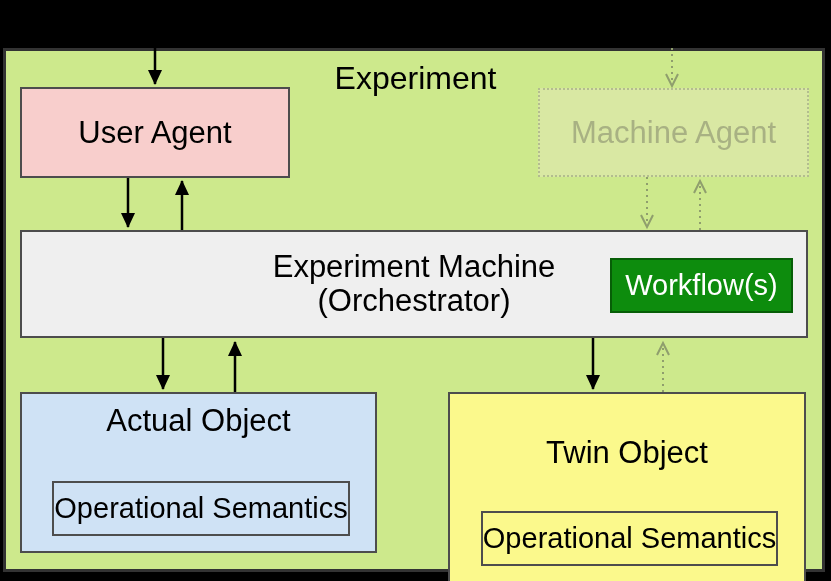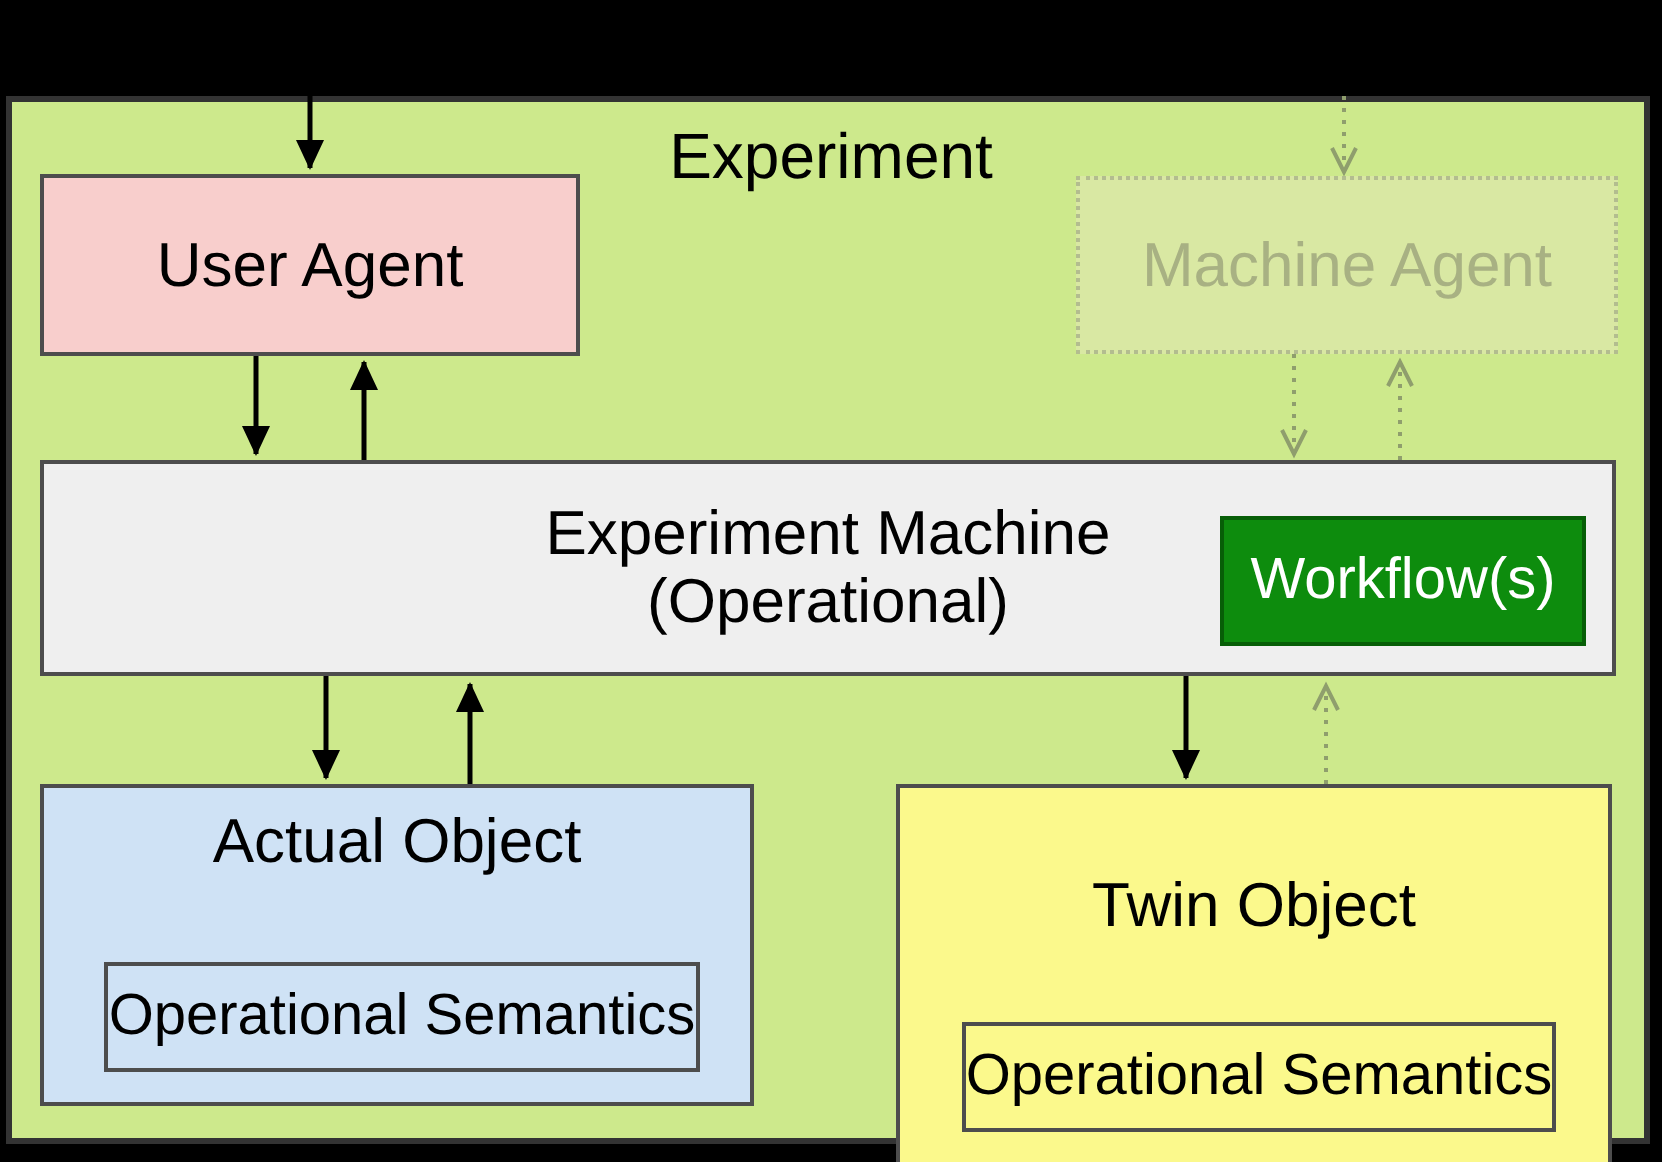--- a/index.html
+++ b/index.html
@@ -56,21 +56,21 @@
   }
   .node-manager {
     left: 20px; top: 230px; width: 788px; height: 108px;
     background: var(--manager-fill, #efefef);
     border: 2.5px solid var(--box-border, #4d4d4d);
     flex-direction: column;
     font-size: 31px;
     line-height: 34px;
   }
   .node-workflow {
-    left: 610px; top: 258px; width: 183px; height: 65px;
+    left: 610px; top: 258px; width: 183px; height: 55px;
     background: var(--workflow-fill, #0d8c0d);
     border: 2px solid var(--workflow-border, #075e07);
     color: var(--workflow-text, #fff);
     font-size: 29px;
   }
   .node-object {
     flex-direction: column;
     justify-content: flex-start;
     font-size: 31px;
   }
@@ -136,21 +136,21 @@
   <div class="node node-user-agent">
     <span>User Agent</span>
   </div>
 
   <div class="node node-machine-agent">
     <span>Machine Agent</span>
   </div>
 
   <div class="node node-manager">
     <span>Experiment Machine</span>
-    <span>(Operational)</span>
+    <span>(Orchestrator)</span>
   </div>
 
   <div class="node node-workflow">
     <span>Workflow(s)</span>
   </div>
 
   <div class="node node-object node-actual">
     <div class="object-label">Actual Object</div>
     <div class="semantics-box">
       <span>Operational Semantics</span>

